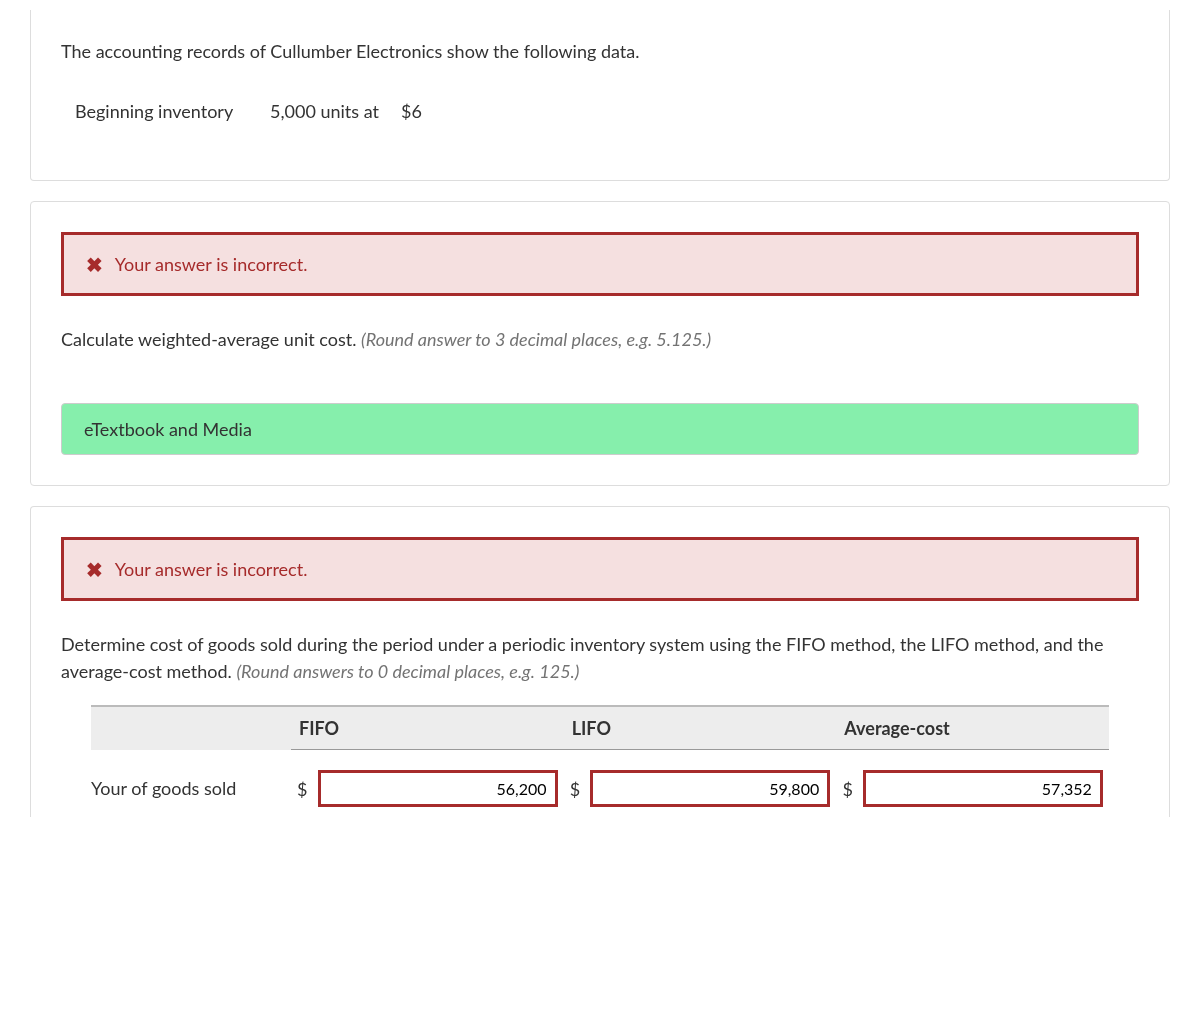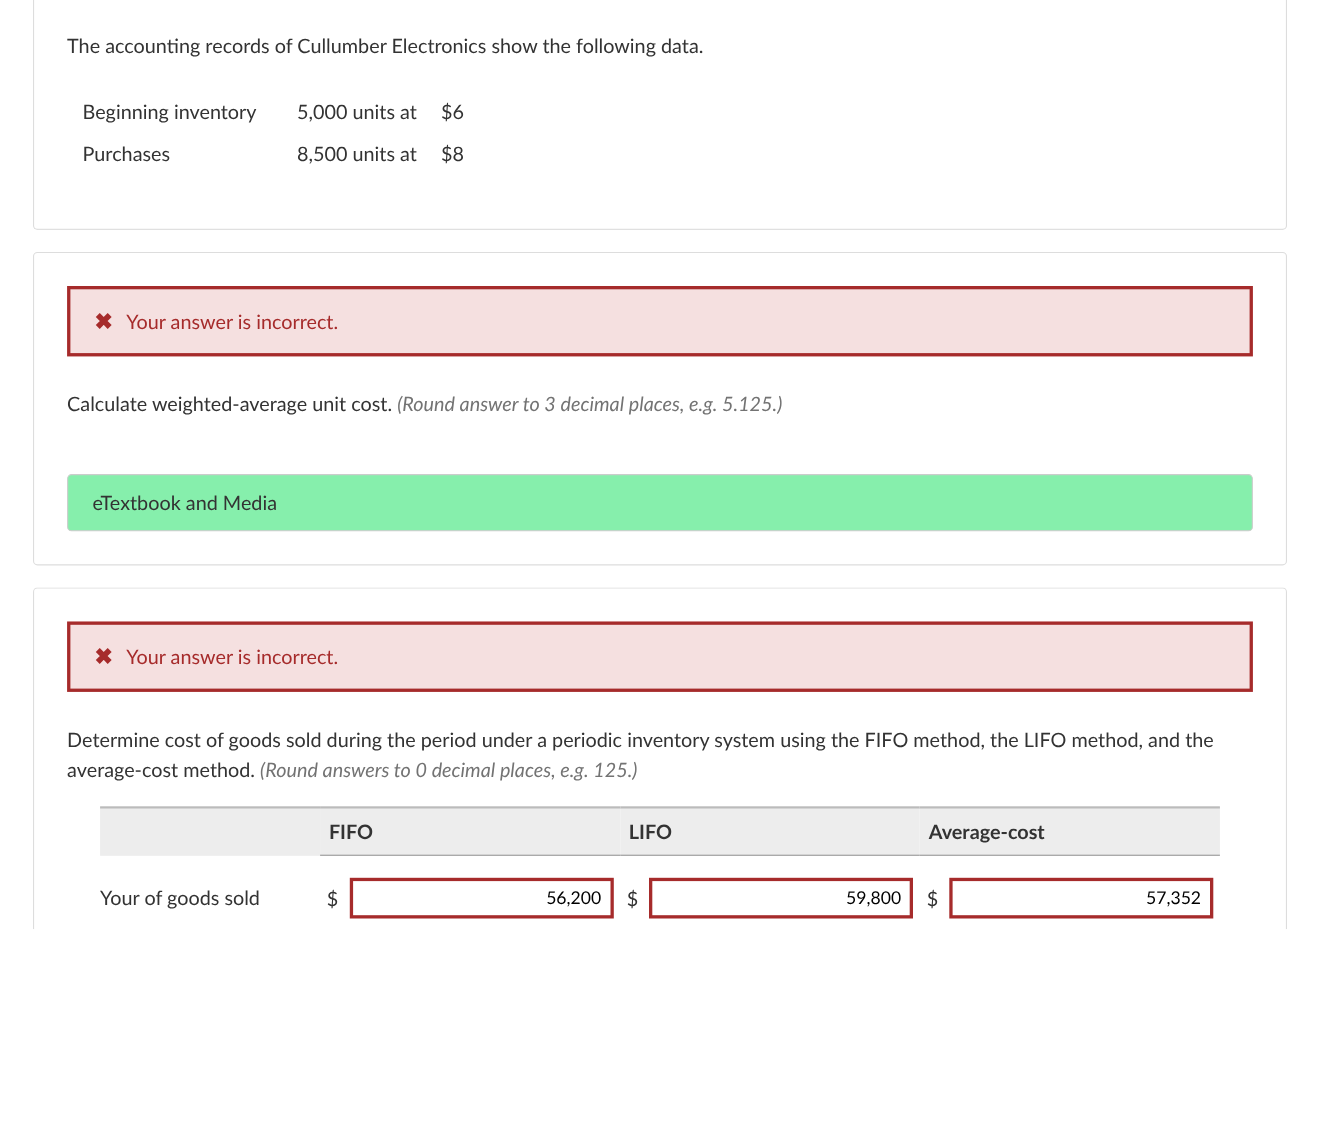--- a/index.html
+++ b/index.html
@@ -104,35 +104,30 @@
     font-size: 16px;
     text-align: right;
     width: 240px;
     font-family: inherit;
   }
   .cell-wrap { display: inline-flex; align-items: center; gap: 10px; }
 </style>
 </head>
 <body>
 
-<div class="card" style="margin-top:0; border-top:none; border-radius:0 0 4px 4px; padding-top:0;">
+<div class="card" style="margin-top:10px; border-top:none; border-radius:0 0 4px 4px; padding-top:0;">
   <div class="question-intro">
     <span>The accounting records of Cullumber Electronics show the following data.</span>
   </div>
   <table class="data-table">
     <tbody>
         <tr>
       <td class="lbl">Beginning inventory</td>
       <td class="units">5,000 units at</td>
       <td class="price">$6</td>
-    </tr>
-    <tr>
-      <td class="lbl">Purchases</td>
-      <td class="units">8,500 units at</td>
-      <td class="price">$8</td>
     </tr>
   </tbody>
     </table>
 </div>
 
 <div class="card">
   <div class="alert">
     <span class="x-icon">✖</span>
     <span>Your answer is incorrect.</span>
   </div>

